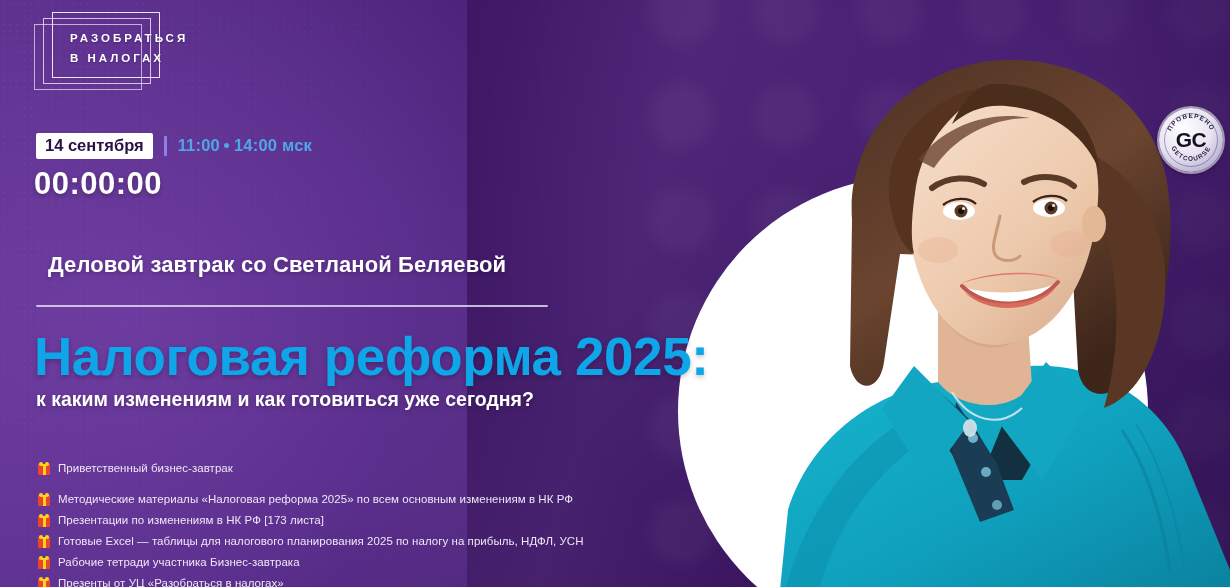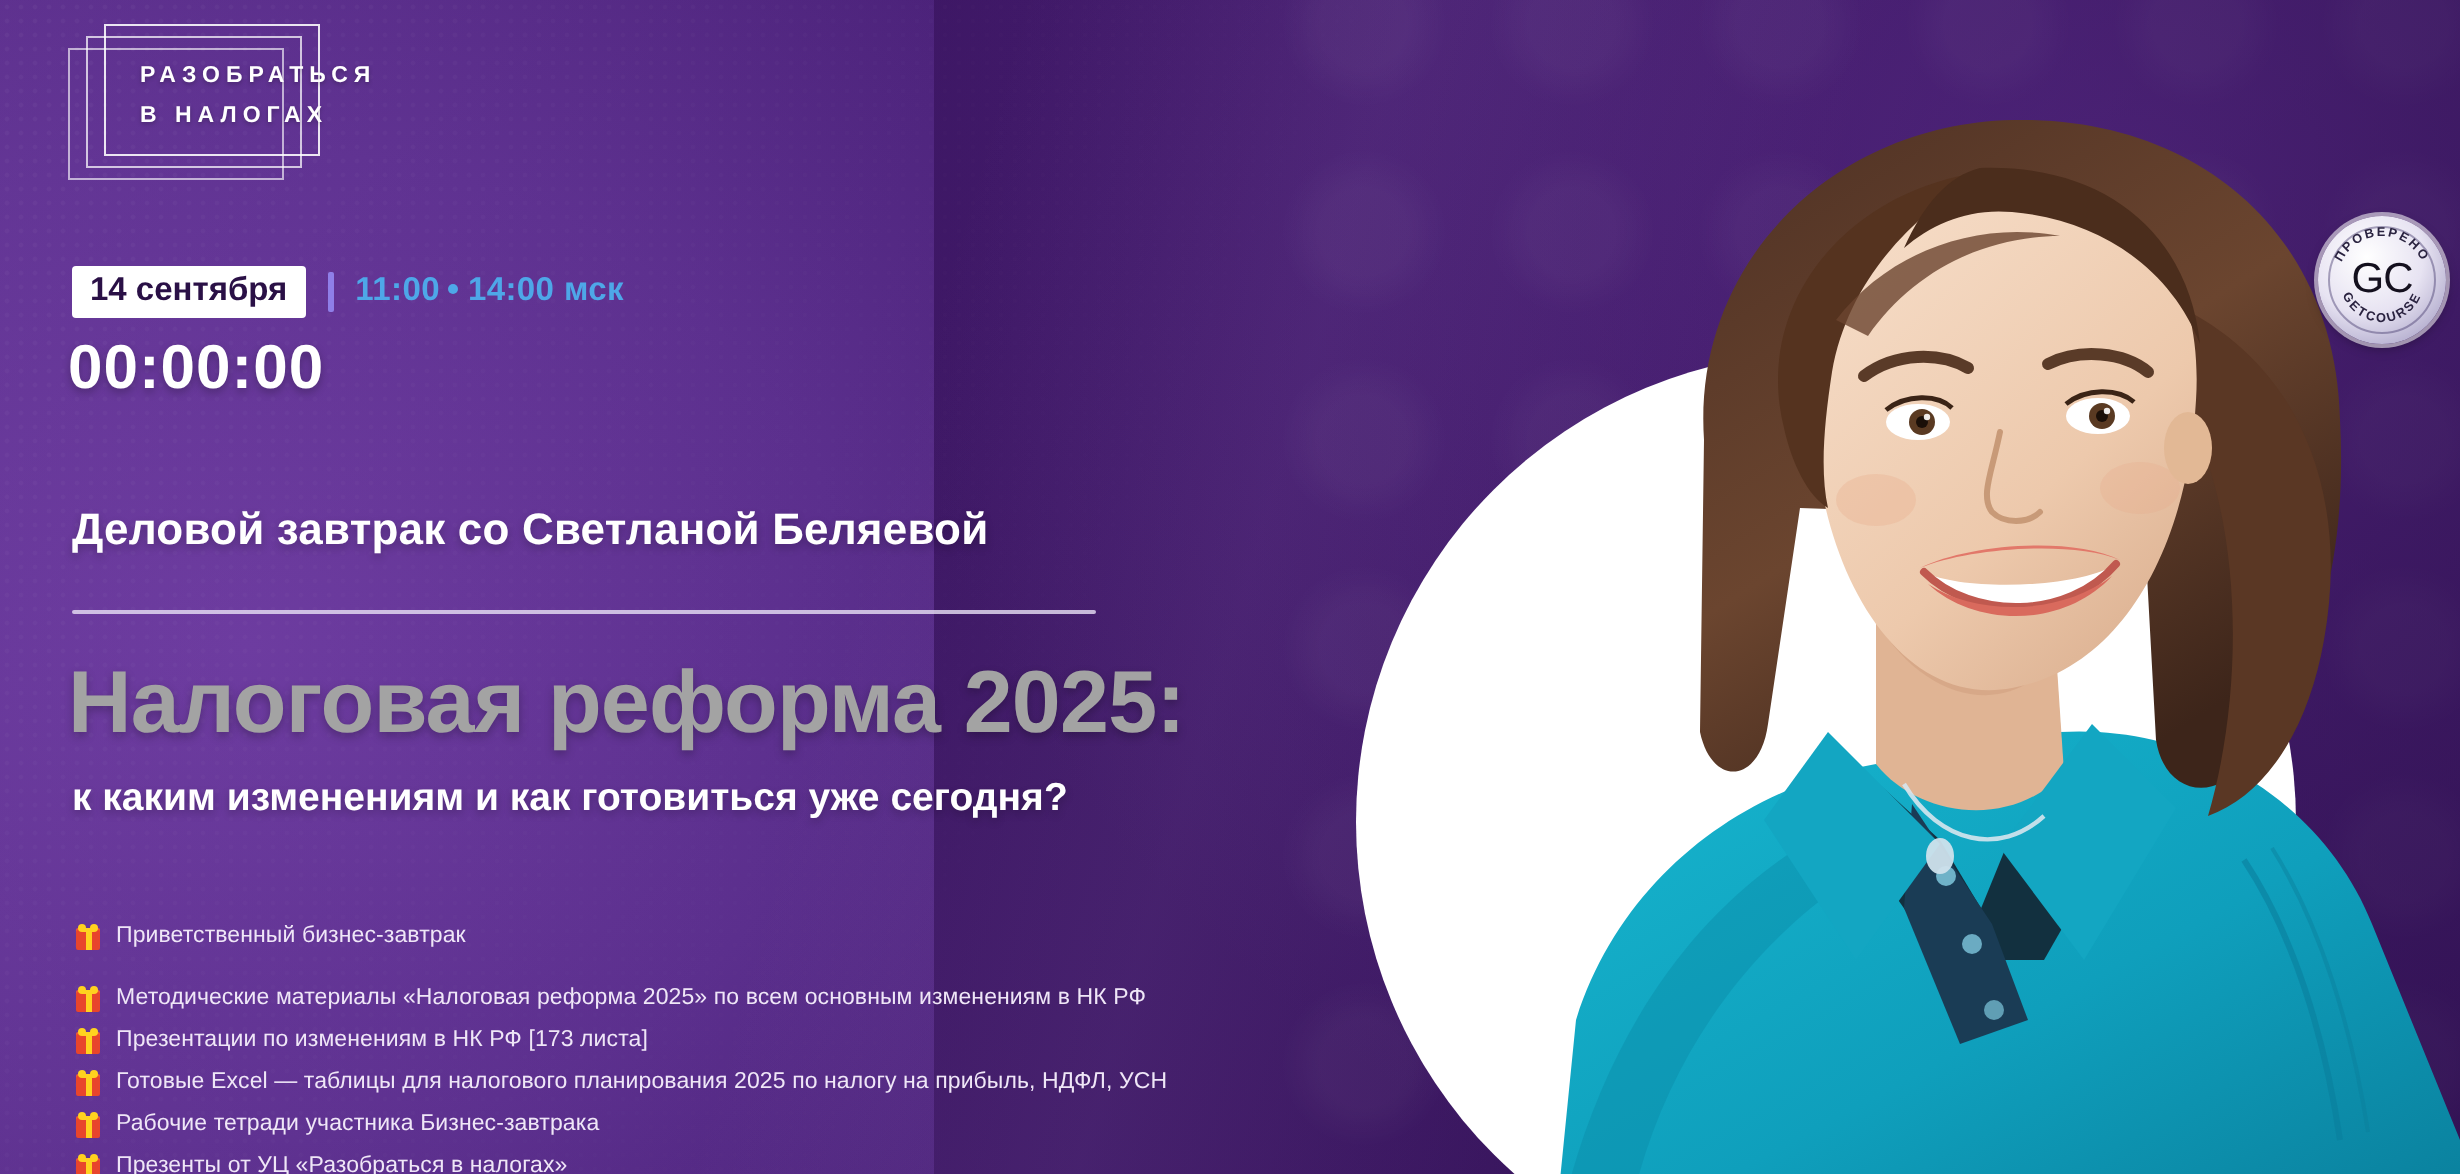--- a/index.html
+++ b/index.html
@@ -110,21 +110,21 @@
   }
   .gc-badge .ring {
     position: absolute;
     inset: 5px;
     border-radius: 50%;
     border: 1.5px solid rgba(70,60,110,0.45);
   }
   .gc-badge .gc-letters {
     position: relative;
     font-family: "Liberation Sans", sans-serif;
-    font-weight: 400;
+    font-weight: 700;
     font-size: 21px;
     color: #14101e;
     letter-spacing: -0.5px;
     z-index: 3;
   }
   .gc-badge svg.arc-text {
     position: absolute;
     inset: 0;
     width: 64px;
     height: 64px;
@@ -232,21 +232,21 @@
     font-weight: 700;
     letter-spacing: 0.5px;
     line-height: 1.1;
     text-shadow: 0 2px 4px rgba(0,0,0,0.25);
   }
 
   
   .presenter {
     position: absolute;
     top: 252px;
-    left: 36px;
+    left: 48px;
     color: #ffffff;
     font-size: 22px;
     font-weight: 700;
     letter-spacing: 0.1px;
     text-shadow: 0 2px 4px rgba(0,0,0,0.22);
     white-space: nowrap;
   }
 
   .divider {
     position: absolute;
@@ -255,22 +255,22 @@
     width: 512px;
     height: 2px;
     background: rgba(233,225,245,0.80);
     border-radius: 1px;
   }
 
   .headline {
     position: absolute;
     top: 327px;
     left: 34px;
-    color: #a3a3a3;
-    font-size: 44px;
+    color: #0ea5e9;
+    font-size: 53px;
     font-weight: 700;
     letter-spacing: -0.4px;
     line-height: 1.12;
     white-space: nowrap;
     text-shadow: 0 2px 5px rgba(0,0,0,0.25);
   }
 
   .subheadline {
     position: absolute;
     top: 388px;

